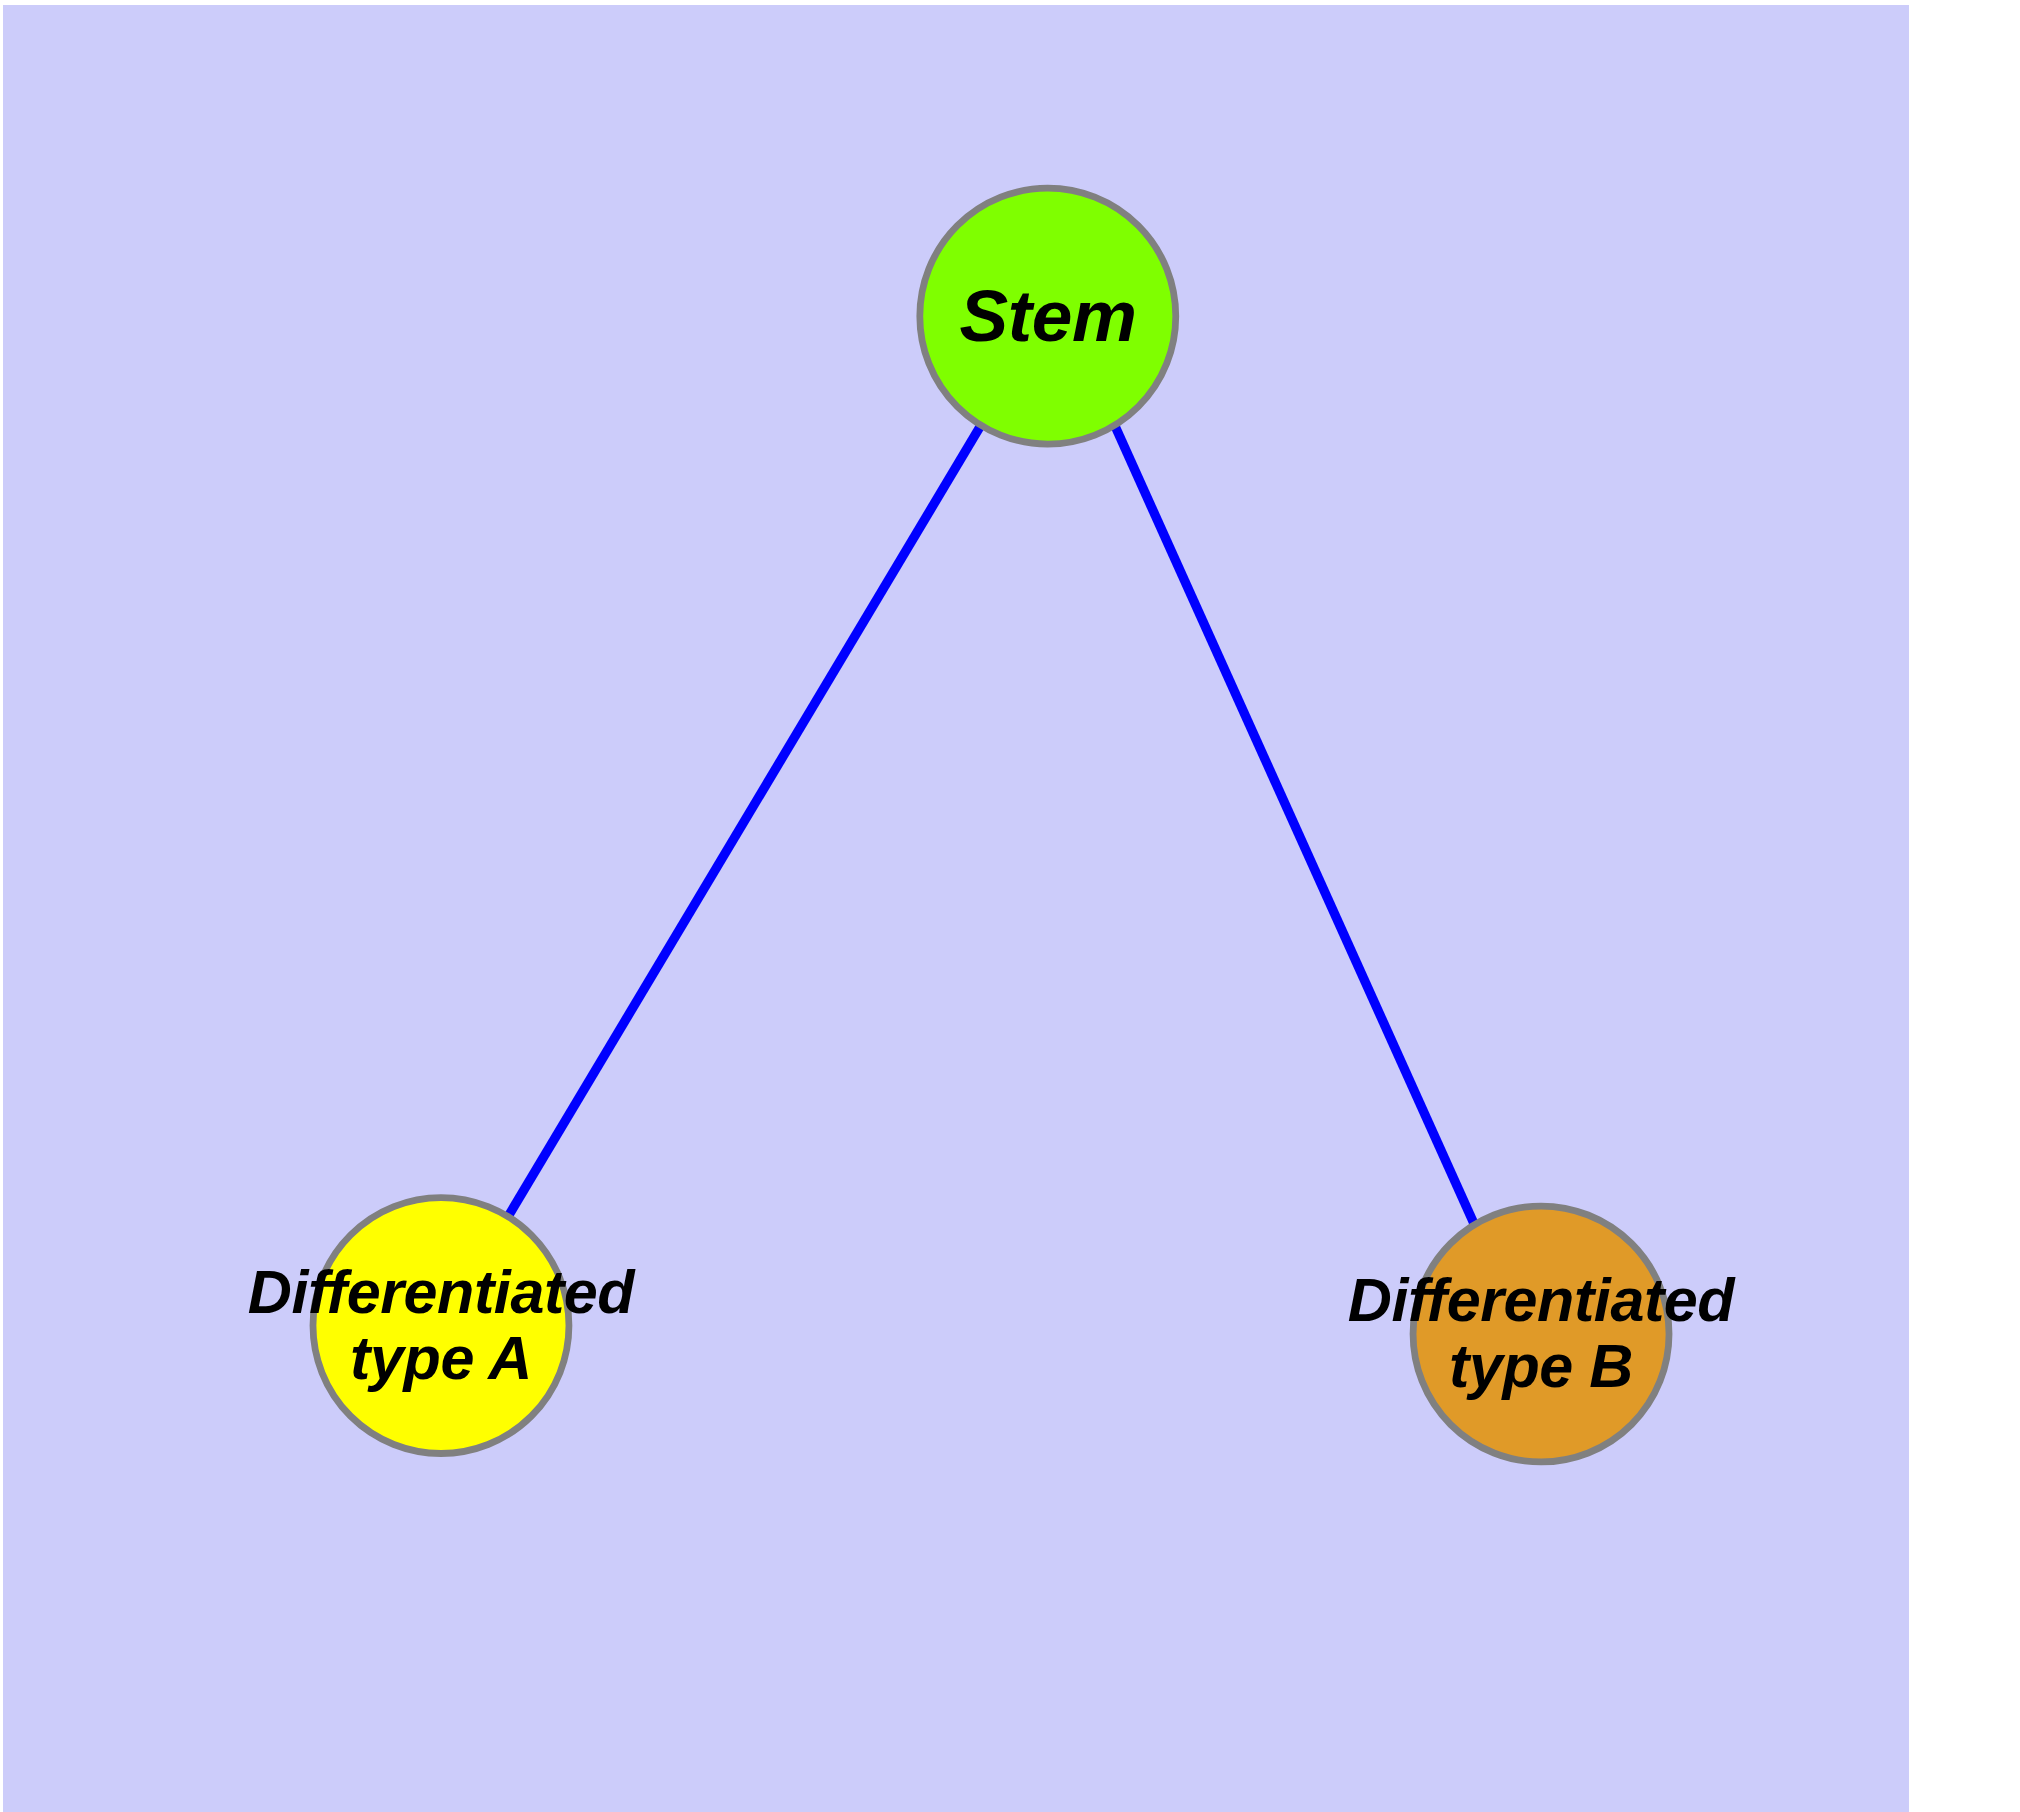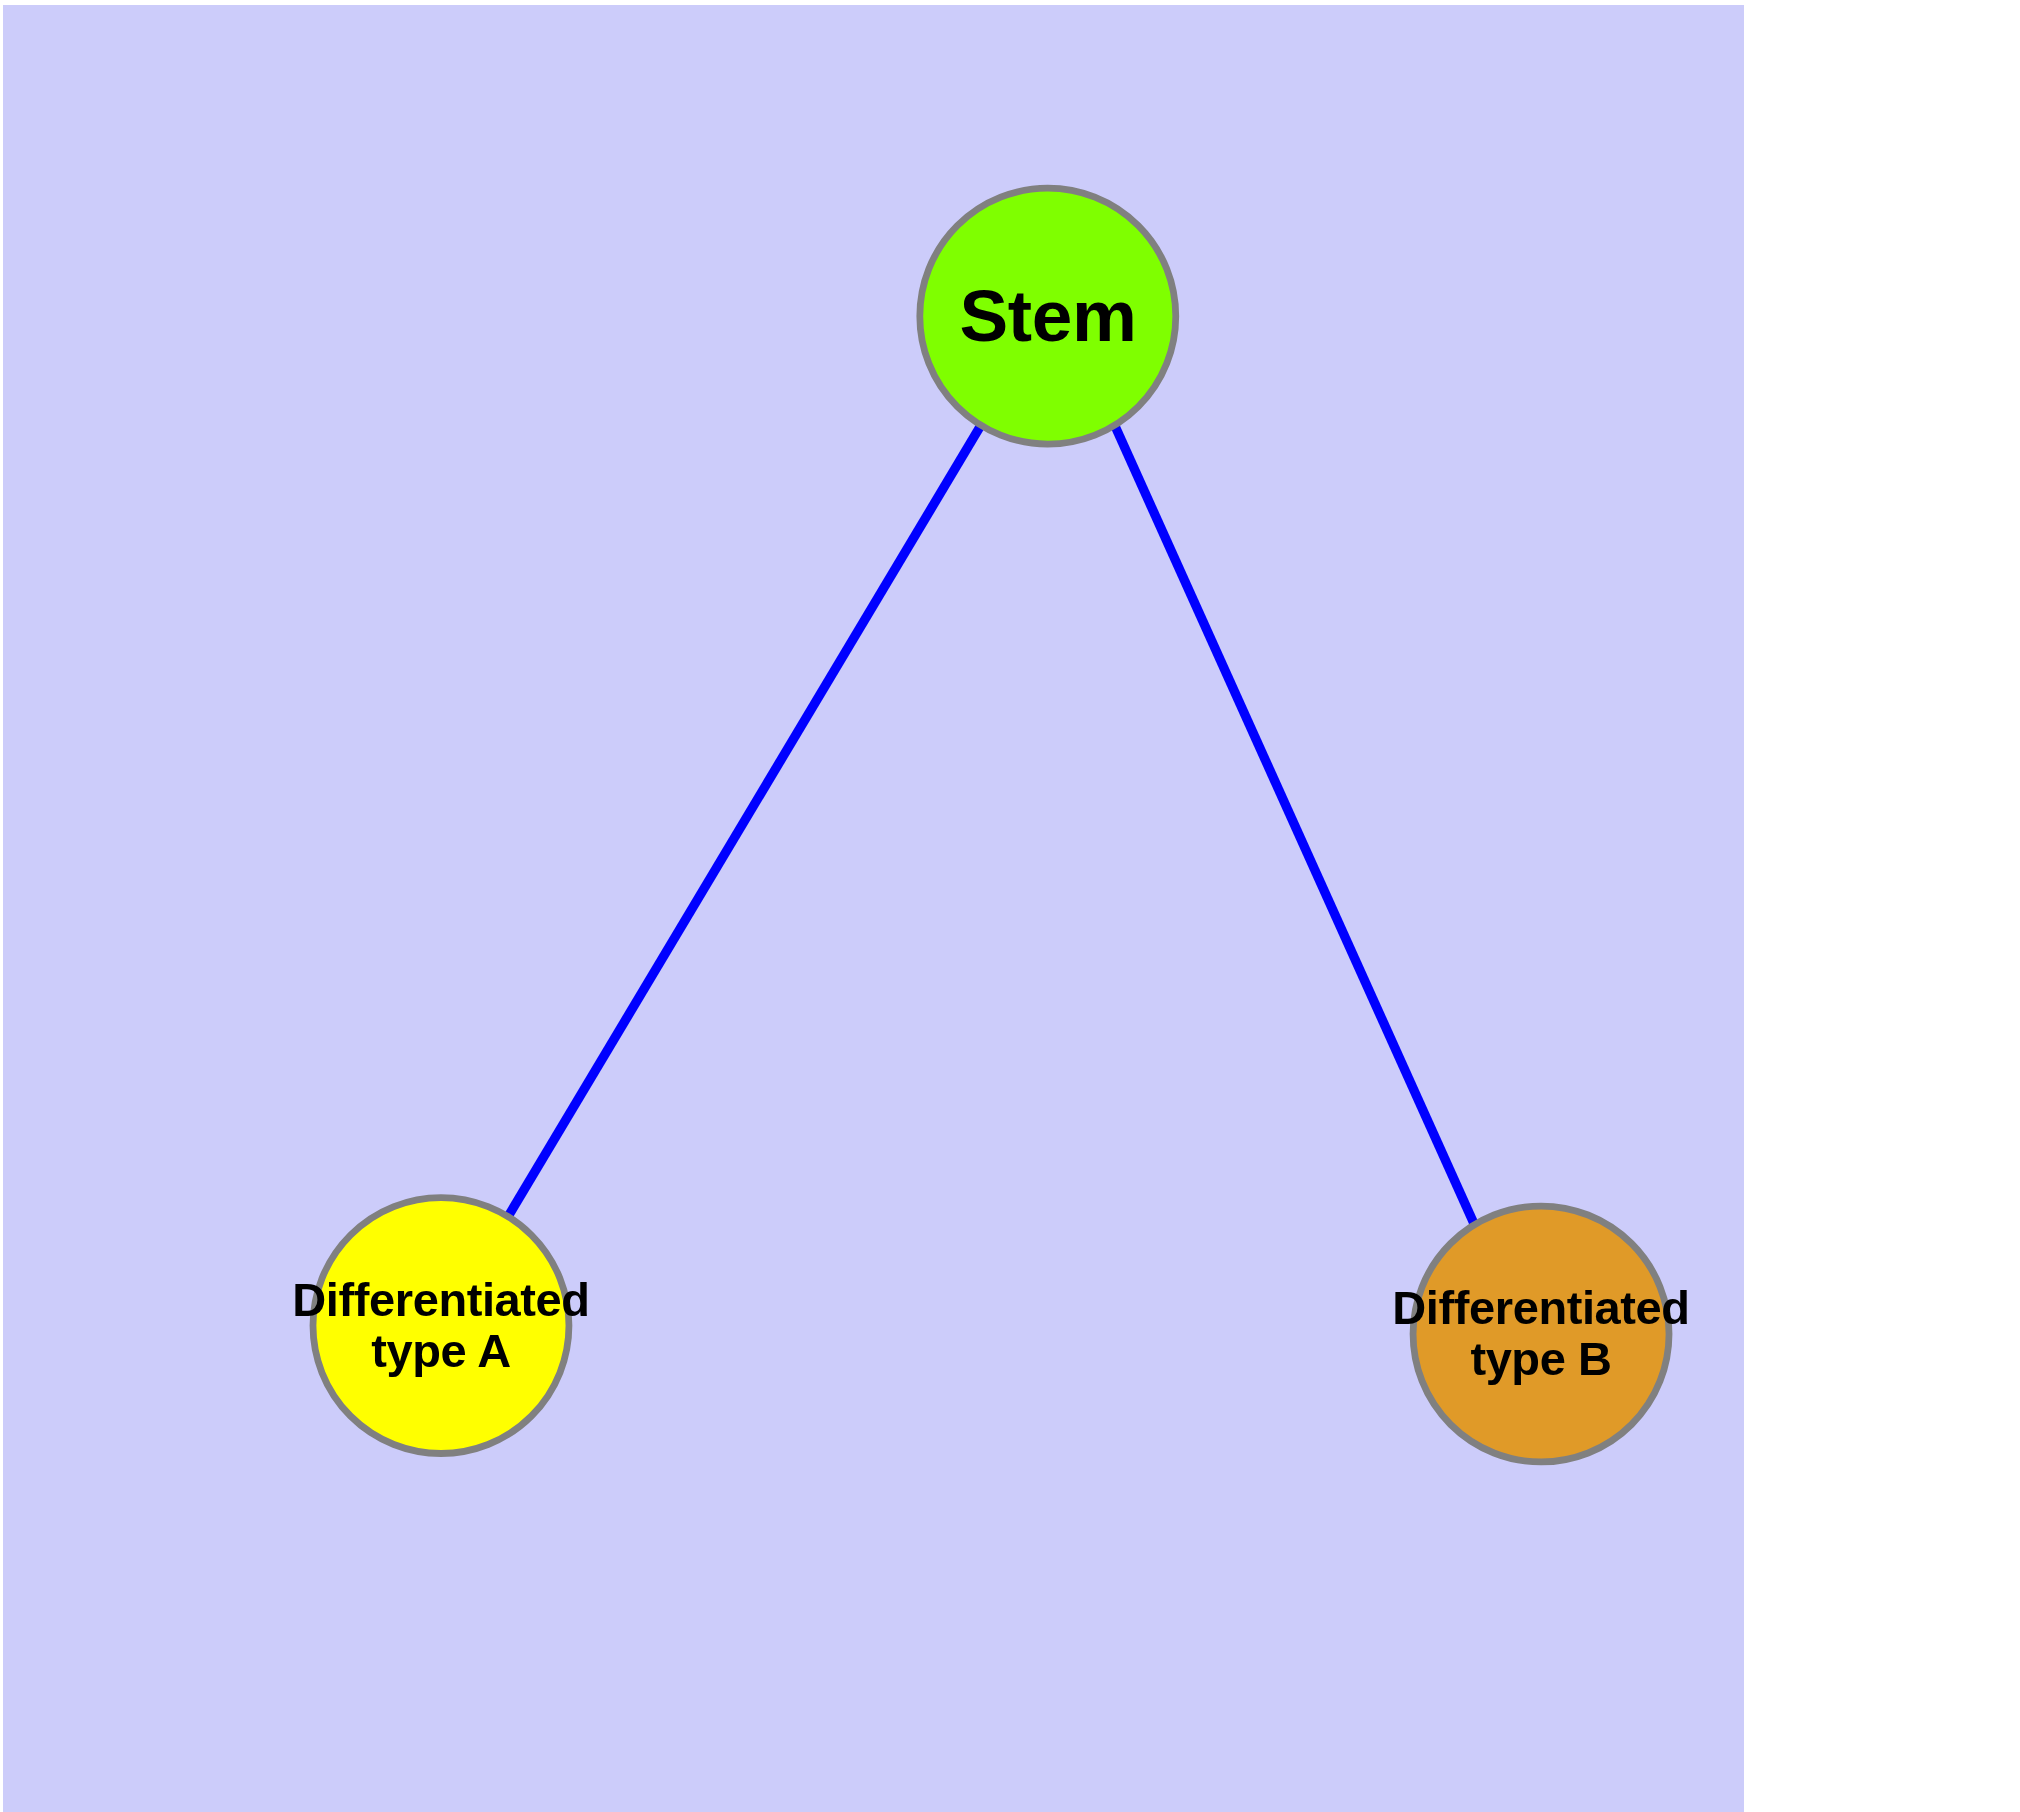--- a/index.html
+++ b/index.html
@@ -3,46 +3,47 @@
 <meta charset="utf-8">
 <title>Cell Differentiation Graph</title>
 <style>
   html, body {
     margin: 0;
     padding: 0;
     background: #ffffff;
   }
   #stage {
     position: relative;
-    width: 1744px;
+    width: 1909px;
     height: 1812px;
     background: #ffffff;
     overflow: hidden;
     font-family: "Liberation Sans", "DejaVu Sans", sans-serif;
+    font-style: italic;
   }
   #canvas-bg {
     position: absolute;
     left: 3.4px;
     top: 5.1px;
     width: 2015px;
     height: 1807px;
     background: #ccccfa;
   }
   #graph-svg {
     position: absolute;
     left: 0;
     top: 0;
     width: 2021px;
     height: 1812px;
   }
   .node-label {
     position: absolute;
     color: #000000;
     font-weight: bold;
-    font-size: 47px;
+    font-size: 61px;
     line-height: 1.08;
     text-align: center;
     white-space: pre-line;
     letter-spacing: -0.4px;
     pointer-events: none;
     transform: translate(-50%, -50%);
   }
   .node-label.single {
     font-size: 73px;
   }

